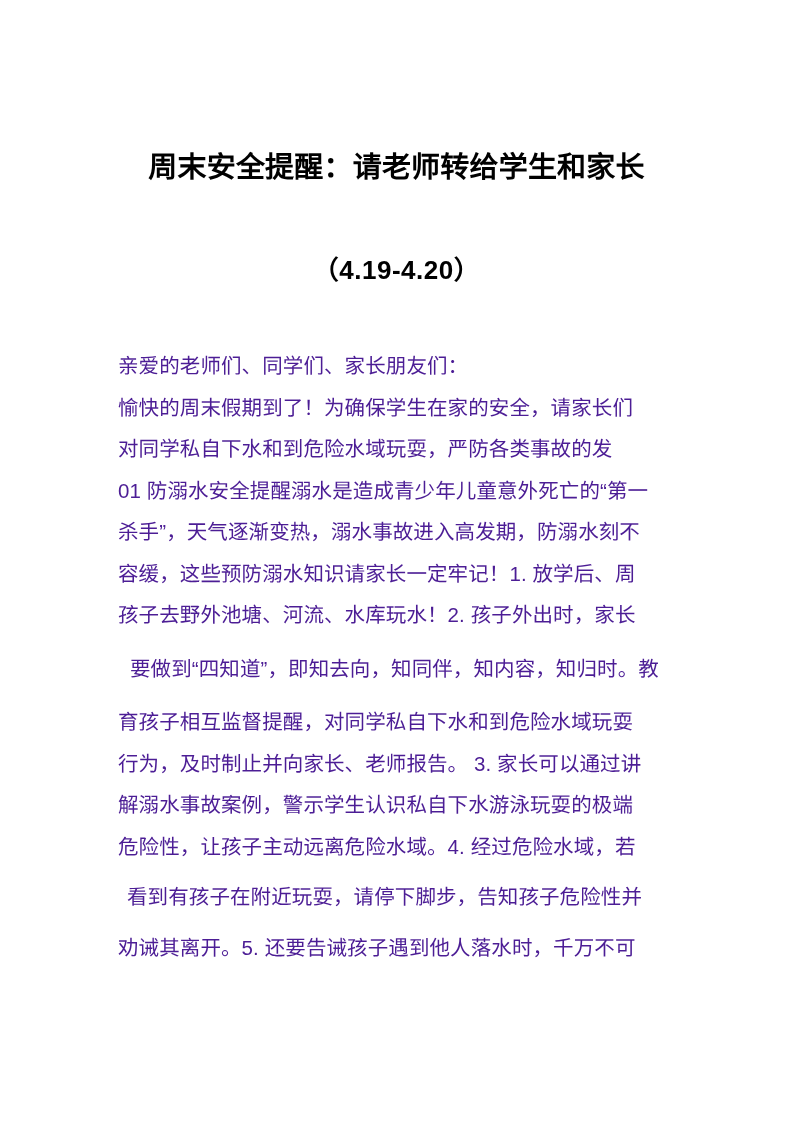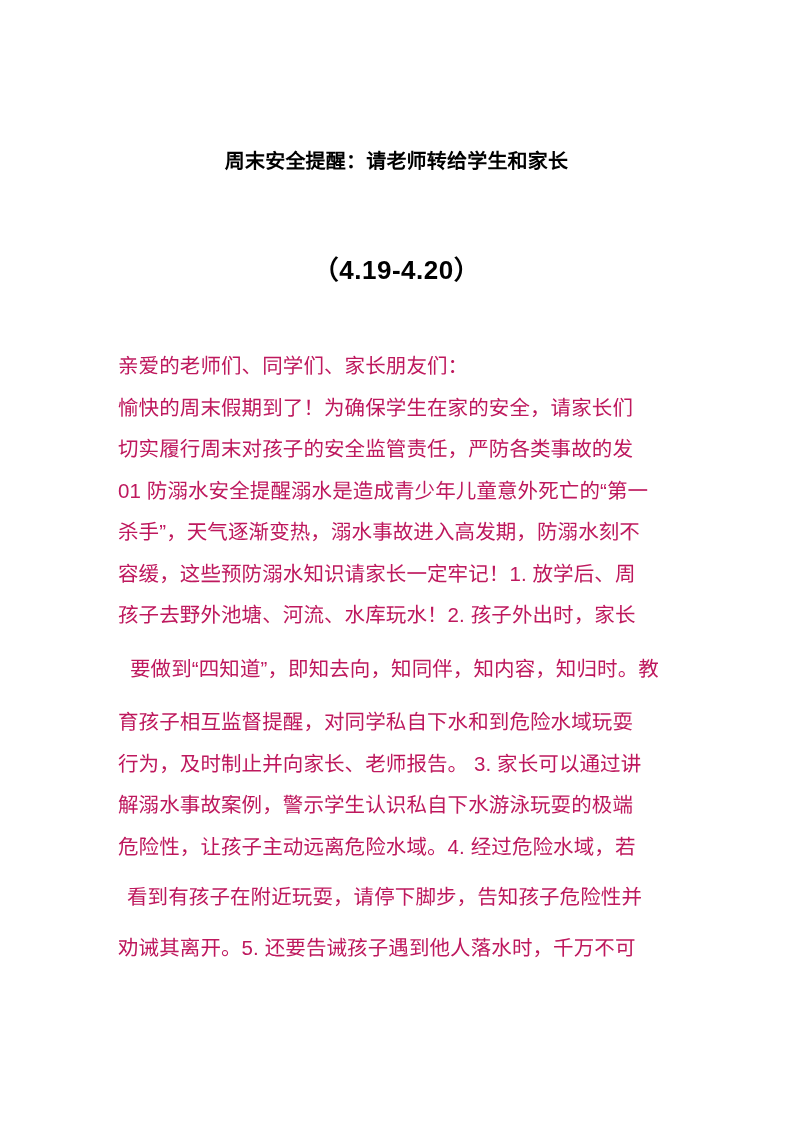--- a/index.html
+++ b/index.html
@@ -21,21 +21,21 @@
     -webkit-font-smoothing: antialiased;
   }
 
   
   .doc-title {
     position: absolute;
     left: 0;
     top: 128px;
     width: 793px;
     text-align: center;
-    font-size: 20px;
+    font-size: 29px;
     font-weight: bold;
     line-height: 40px;
     letter-spacing: 0.2px;
     white-space: nowrap;
   }
 
   .doc-subtitle {
     position: absolute;
     left: 0;
     top: 229px;
@@ -56,36 +56,36 @@
     width: 560px;
   }
 
   .body-line {
     font-size: 20.5px;
     line-height: 41.5px;
     height: 41.5px;
     font-weight: normal;
     letter-spacing: 0.1px;
     white-space: nowrap;
-    color: #be185d;
+    color: #4c1d95;
   }
 </style>
 </head>
 <body>
 
 <div class="page" style="background: rgb(255, 255, 255); color: rgb(0, 0, 0);">
 
   <h1 class="doc-title">周末安全提醒：请老师转给学生和家长</h1>
 
   <h2 class="doc-subtitle">（4.19-4.20）</h2>
 
   <div class="body-block">
     <p class="body-line" style="margin: 0px;">亲爱的老师们、同学们、家长朋友们：</p>
     <p class="body-line" style="margin: 0px;">愉快的周末假期到了！为确保学生在家的安全，请家长们</p>
-    <p class="body-line" style="margin: 0px;">切实履行周末对孩子的安全监管责任，严防各类事故的发</p>
+    <p class="body-line" style="margin: 0px;">对同学私自下水和到危险水域玩耍，严防各类事故的发</p>
     <p class="body-line" style="margin: 0px;">01 防溺水安全提醒溺水是造成青少年儿童意外死亡的“第一</p>
     <p class="body-line" style="margin: 0px;">杀手”，天气逐渐变热，溺水事故进入高发期，防溺水刻不</p>
     <p class="body-line" style="margin: 0px;">容缓，这些预防溺水知识请家长一定牢记！1. 放学后、周</p>
     <p class="body-line" style="margin: 0px;">孩子去野外池塘、河流、水库玩水！2. 孩子外出时，家长</p>
     <p class="body-line" style="margin: 12px;">要做到“四知道”，即知去向，知同伴，知内容，知归时。教</p>
     <p class="body-line" style="margin: 0px;">育孩子相互监督提醒，对同学私自下水和到危险水域玩耍</p>
     <p class="body-line" style="margin: 0px;">行为，及时制止并向家长、老师报告。 3. 家长可以通过讲</p>
     <p class="body-line" style="margin: 0px;">解溺水事故案例，警示学生认识私自下水游泳玩耍的极端</p>
     <p class="body-line" style="margin: 0px;">危险性，让孩子主动远离危险水域。4. 经过危险水域，若</p>
     <p class="body-line" style="margin: 9px;">看到有孩子在附近玩耍，请停下脚步，告知孩子危险性并</p>

